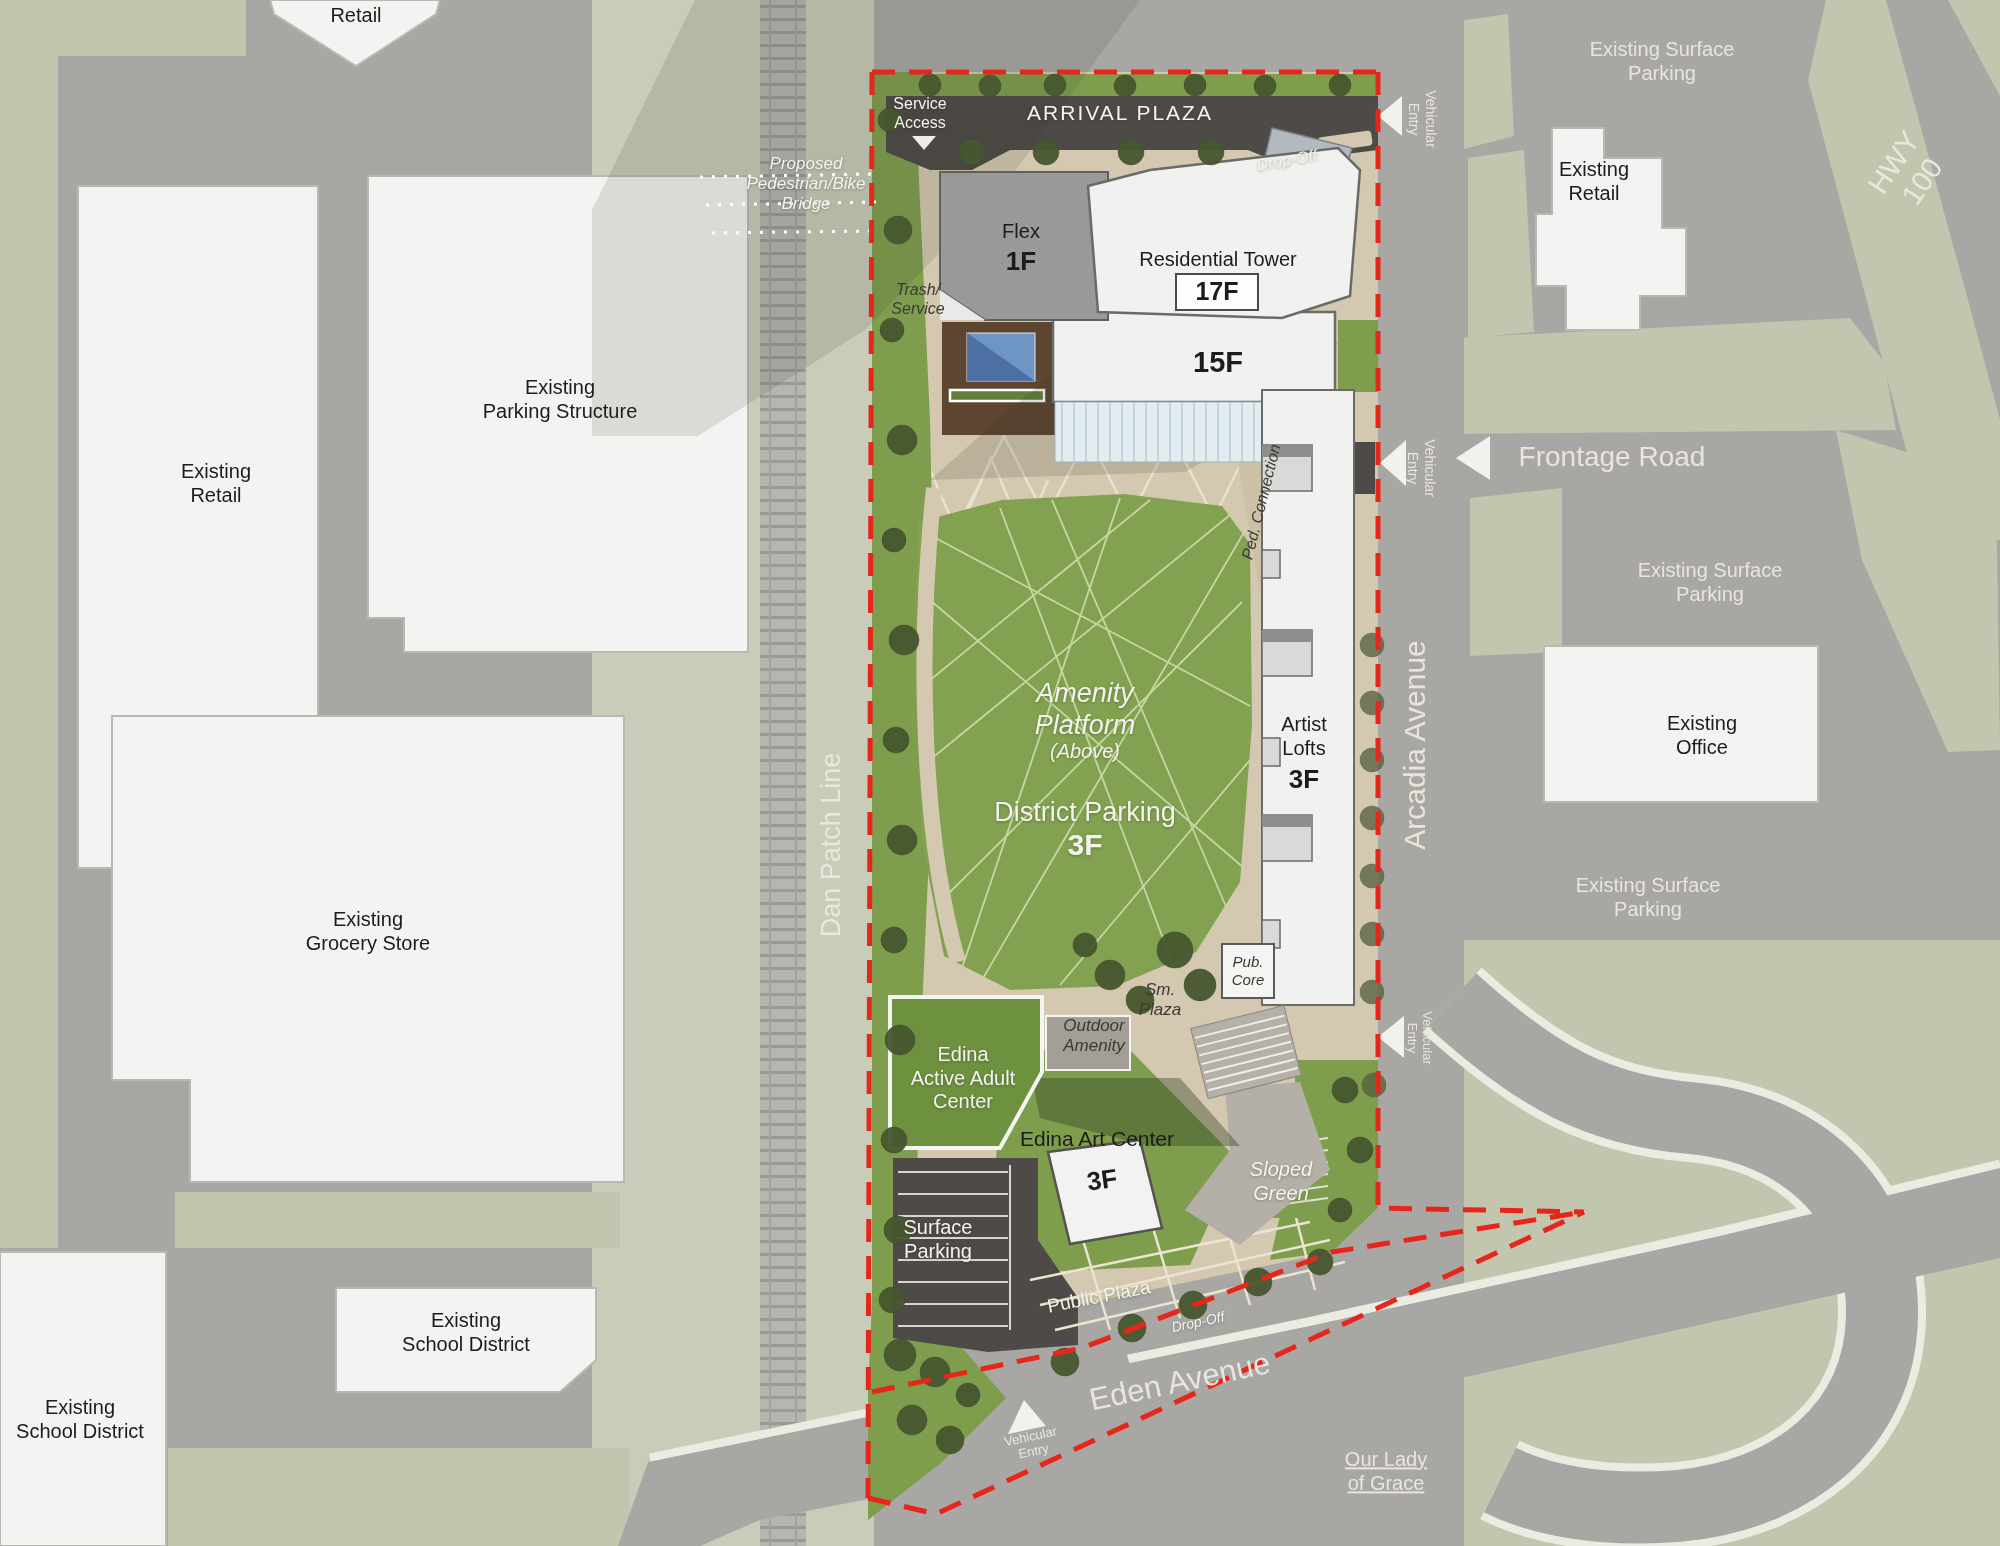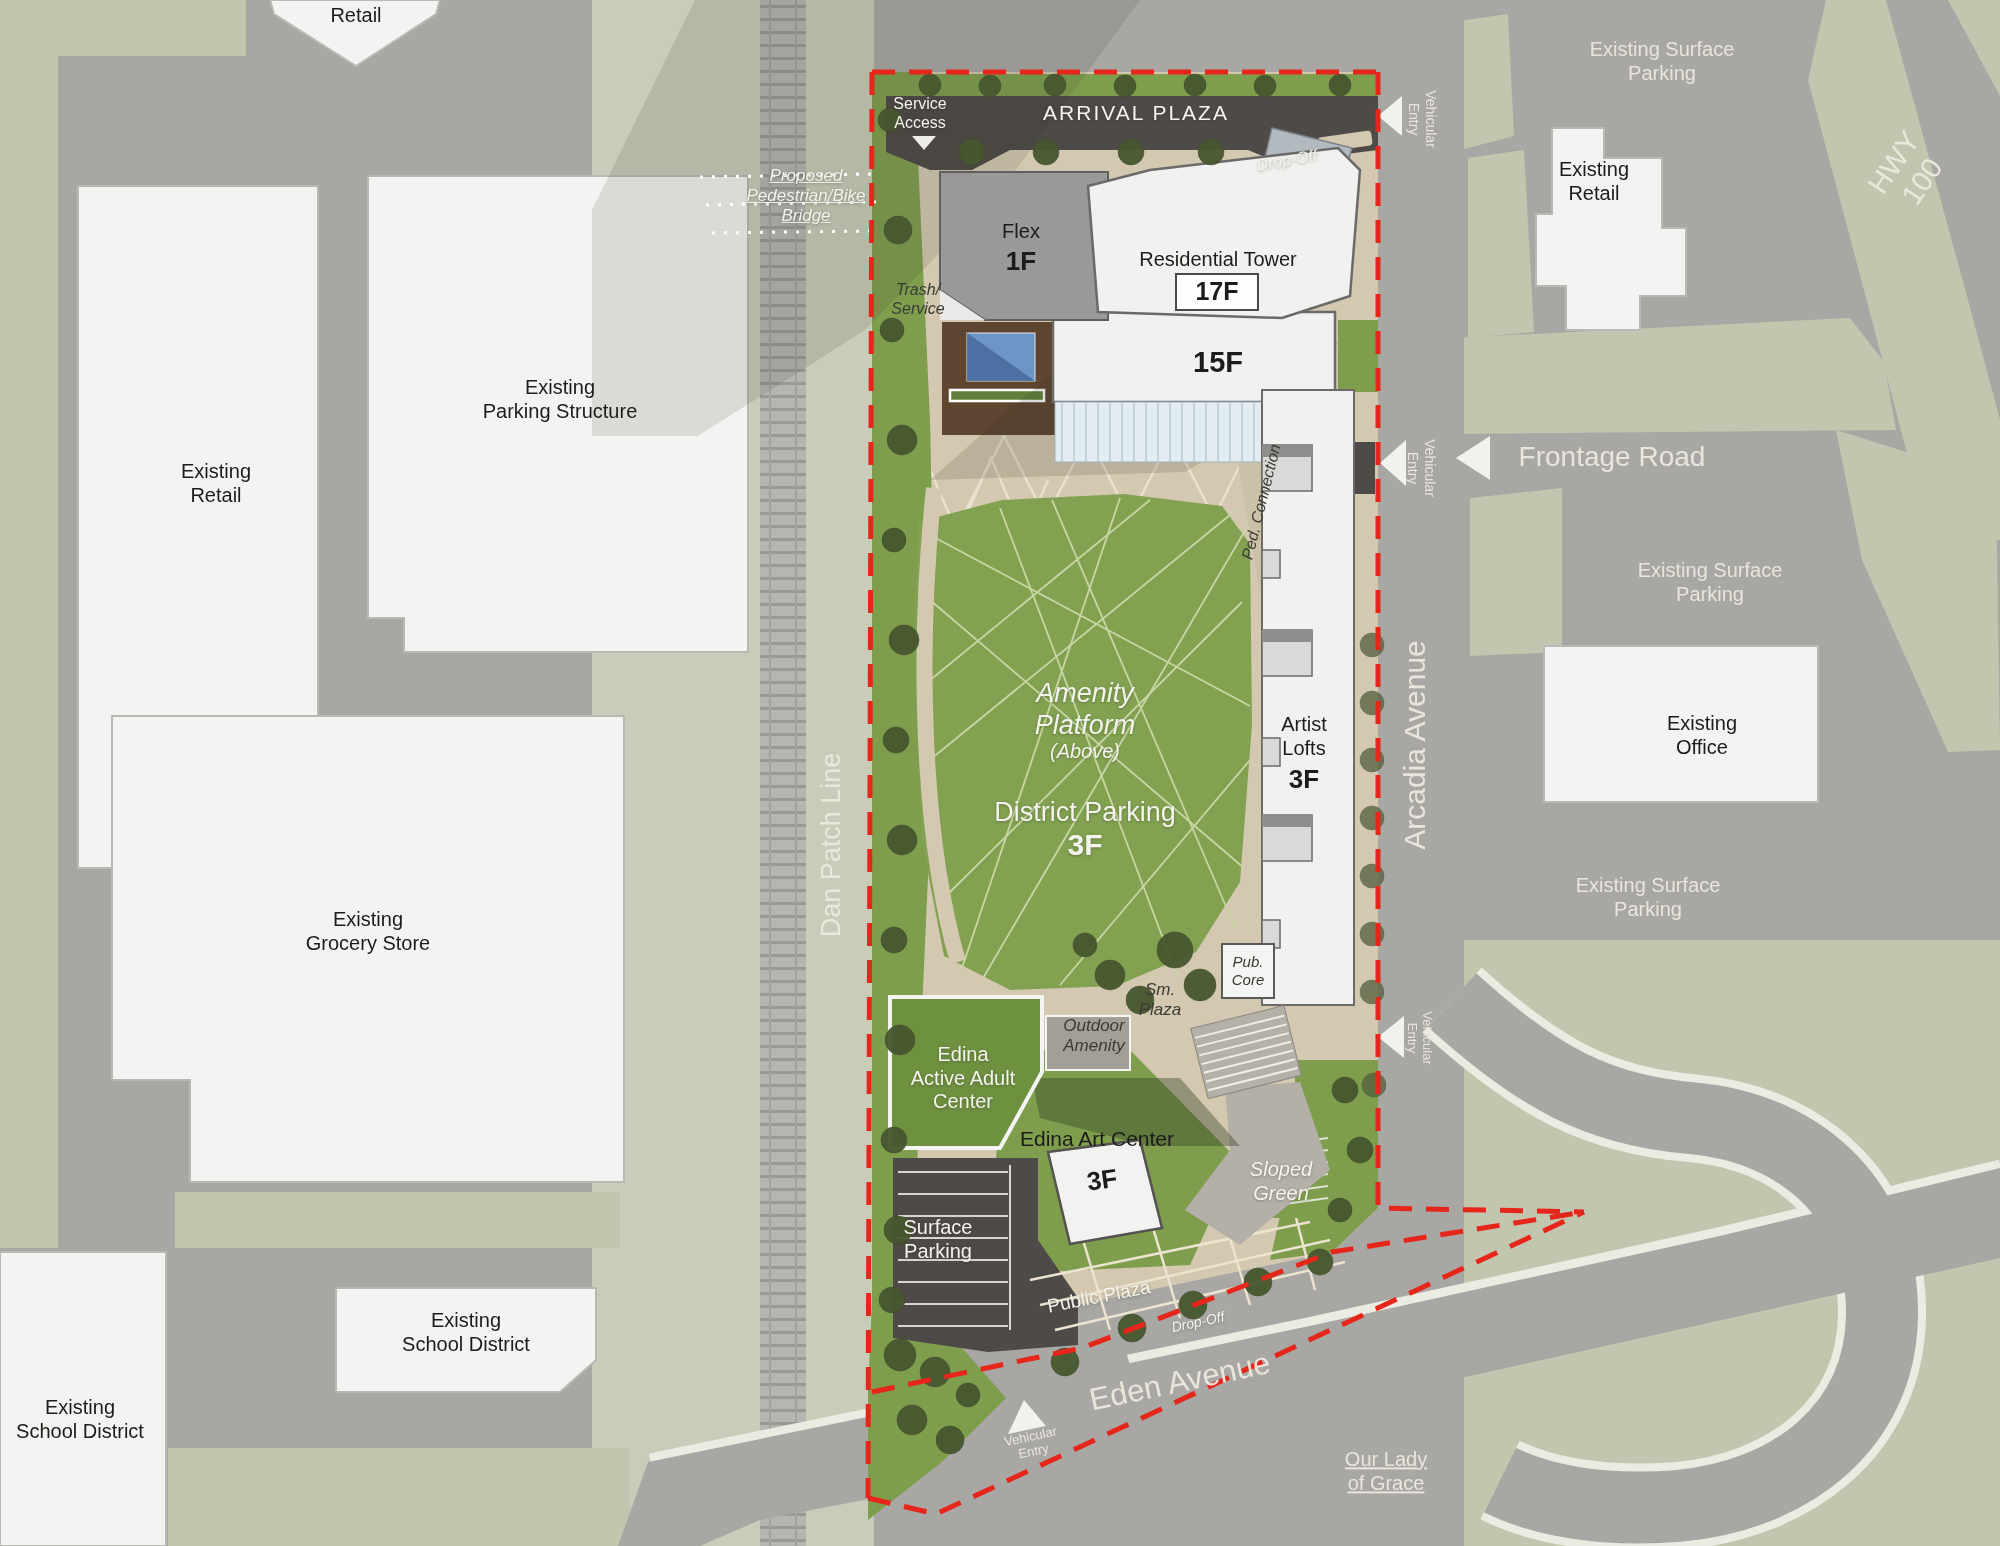--- a/index.html
+++ b/index.html
@@ -292,26 +292,26 @@
 School District</div>
 <div class="lbl k" style="left:1702px;top:736px;font-size:20px;">Existing
 Office</div>
 <div class="lbl wc" style="left:1710px;top:583px;font-size:20px;">Existing Surface
 Parking</div>
 <div class="lbl wc" style="left:1648px;top:898px;font-size:20px;">Existing Surface
 Parking</div>
 <div class="lbl wc" style="left:1386px;top:1472px;font-size:20px;text-decoration:underline;">Our Lady
 of Grace</div>
 
-<div class="lbl w it" style="left:806px;top:196px;font-size:17px;text-decoration:underline;">Proposed
+<div class="lbl w it" style="left:806px;top:184px;font-size:17px;">Proposed
 Pedestrian/Bike
 Bridge</div>
 <div class="lbl w" style="left:920px;top:114px;font-size:16px;">Service
 Access</div>
-<div class="lbl w" style="left:1120px;top:113px;font-size:21px;letter-spacing:2px;margin-left:16px;">ARRIVAL PLAZA</div>
+<div class="lbl w" style="left:1120px;top:113px;font-size:21px;letter-spacing:2px;">ARRIVAL PLAZA</div>
 <div class="lbl w it" style="left:1287px;top:161px;font-size:16px;transform:translate(-50%,-50%) rotate(-10deg);">Drop-Off</div>
 <div class="lbl wc" style="left:1422px;top:119px;font-size:14px;transform:translate(-50%,-50%) rotate(90deg);">Vehicular
 Entry</div>
 
 <div class="lbl k" style="left:1021px;top:232px;font-size:20px;">Flex</div>
 <div class="lbl k b" style="left:1021px;top:261px;font-size:26px;">1F</div>
 <div class="lbl k" style="left:1218px;top:260px;font-size:20px;">Residential Tower</div>
 <div class="lbl k b" style="left:1217px;top:292px;font-size:25px;">17F</div>
 <div class="lbl k b" style="left:1218px;top:362px;font-size:29px;">15F</div>
 <div class="lbl di" style="left:918px;top:300px;font-size:16px;">Trash/

